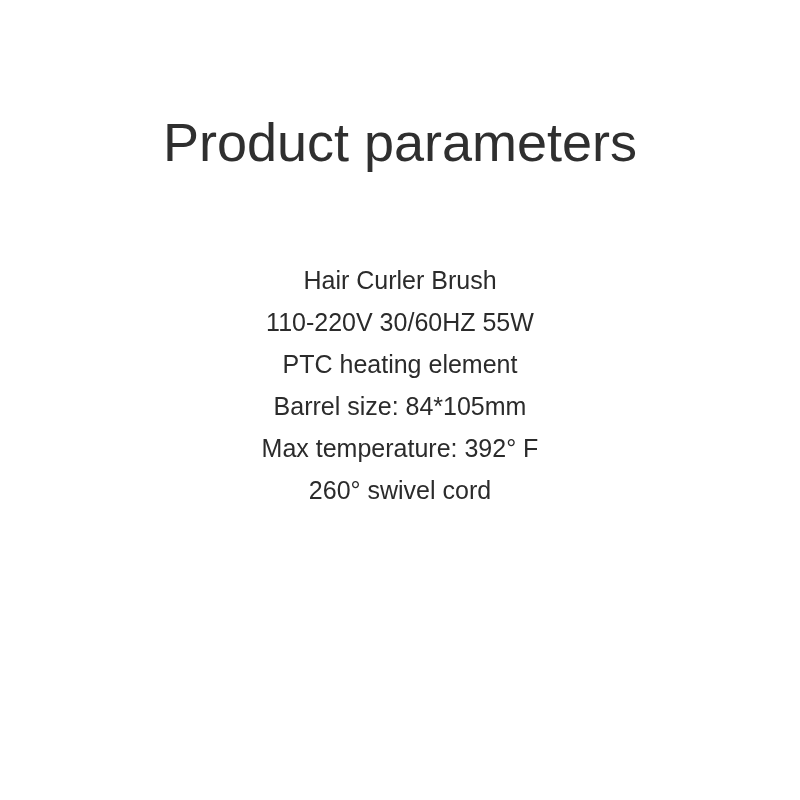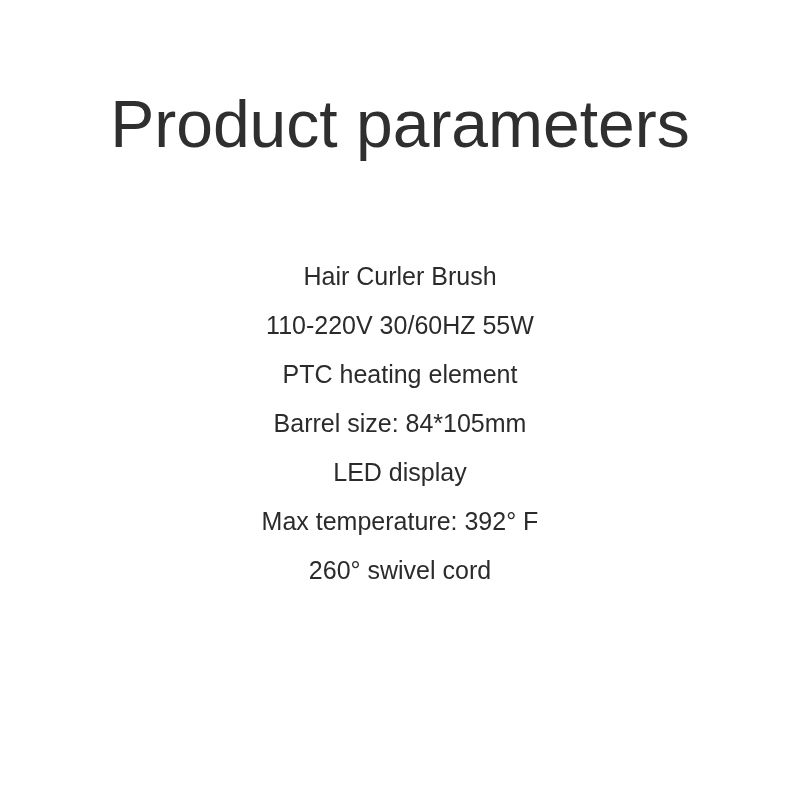--- a/index.html
+++ b/index.html
@@ -17,35 +17,35 @@
   .page {
     width: 800px;
     height: 800px;
     position: relative;
     box-sizing: border-box;
     display: flex;
     flex-direction: column;
     align-items: center;
   }
   .title {
-    margin-top: 88px;
-    font-size: 66px;
+    margin-top: 113px;
+    font-size: 54px;
     font-weight: 400;
     letter-spacing: 0px;
     color: #2f2f2f;
     line-height: 1.1;
     text-align: center;
     white-space: nowrap;
   }
   .spec-list {
     margin-top: 52px;
     display: flex;
     flex-direction: column;
     align-items: center;
-    gap: 11px;
+    gap: 4px;
   }
   .spec-line {
     font-size: 25px;
     line-height: 38px;
     color: #2b2b2b;
     text-align: center;
     white-space: nowrap;
     font-weight: 400;
   }
 </style>
@@ -54,18 +54,17 @@
 
 <div class="page">
 
   <h1 class="title">Product parameters</h1>
 
   <div class="spec-list">
     <div class="spec-line">Hair Curler Brush</div>
     <div class="spec-line">110-220V 30/60HZ 55W</div>
     <div class="spec-line">PTC heating element</div>
     <div class="spec-line">Barrel size: 84*105mm</div>
-    <div class="spec-line">LED display</div>
     <div class="spec-line">Max temperature: 392° F</div>
     <div class="spec-line">260° swivel cord</div>
   </div>
 
 </div>
 
 </body></html>

